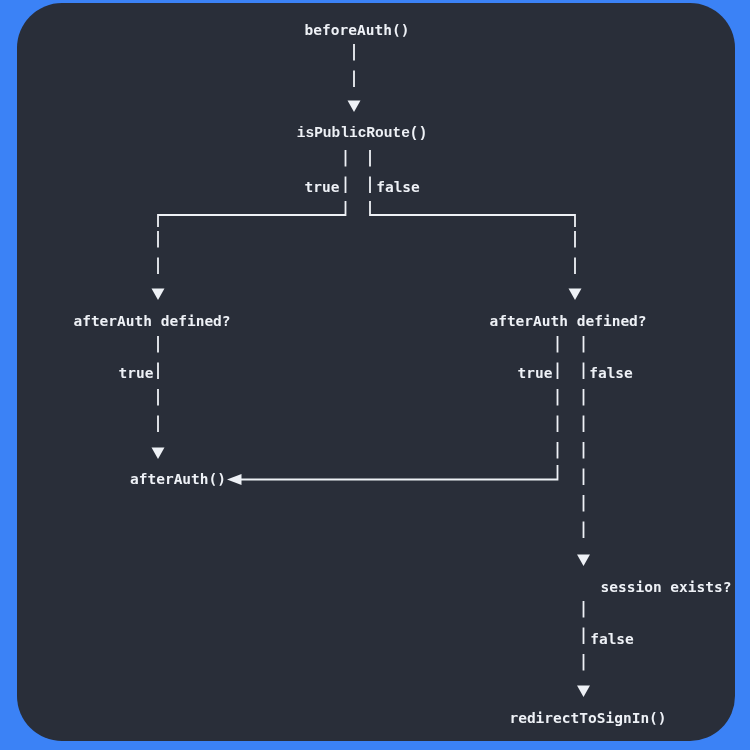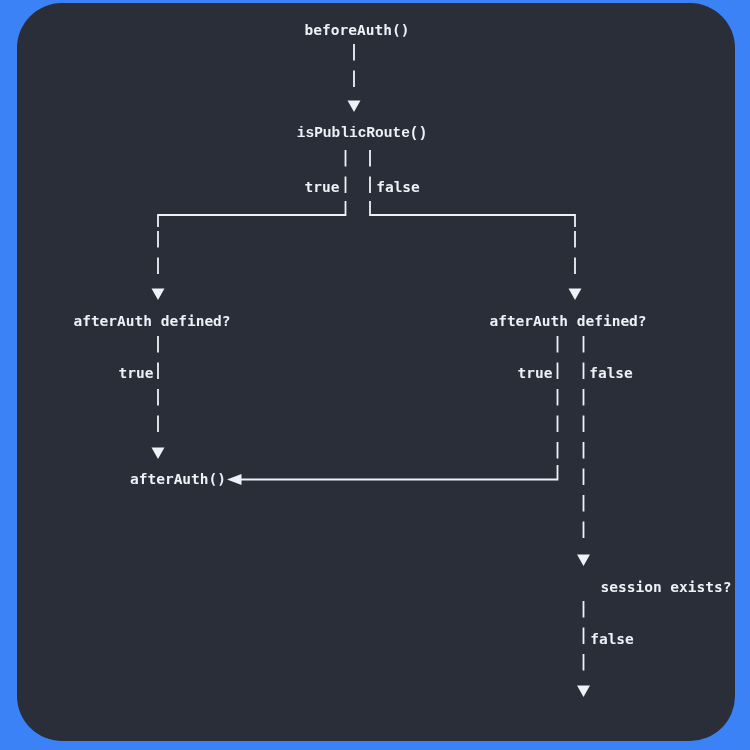--- a/index.html
+++ b/index.html
@@ -92,20 +92,21 @@
     <line class="wire dashed" x1="583.5" y1="601" x2="583.5" y2="671"></line>
     <polygon class="arrowhead" points="577,685.5 590,685.5 583.5,697"></polygon>
   </svg>
 
   <div class="lbl" style="left:357px; top:30px;">beforeAuth()</div>
   <div class="lbl" style="left:362px; top:133px;font-family:Liberation Mono, monospace;">isPublicRoute()</div>
   <div class="lbl" style="left:152px; top:321px;">afterAuth defined?</div>
   <div class="lbl" style="left:568px; top:321px;">afterAuth defined?</div>
   <div class="lbl" style="left:178px; top:479px;">afterAuth()</div>
   <div class="lbl" style="left:624px; top:587px;margin-left:42px;">session exists?</div>
+  <div class="lbl" style="left:588px; top:718px;">redirectToSignIn()</div>
 
   <div class="lbl" style="left:322px; top:187px;">true</div>
   <div class="lbl" style="left:398px; top:187px;">false</div>
   <div class="lbl" style="left:136px; top:373px;">true</div>
   <div class="lbl" style="left:535px; top:373px;">true</div>
   <div class="lbl" style="left:611px; top:373px;">false</div>
   <div class="lbl" style="left:612px; top:639px;">false</div>
 </div>
 
 </body></html>

